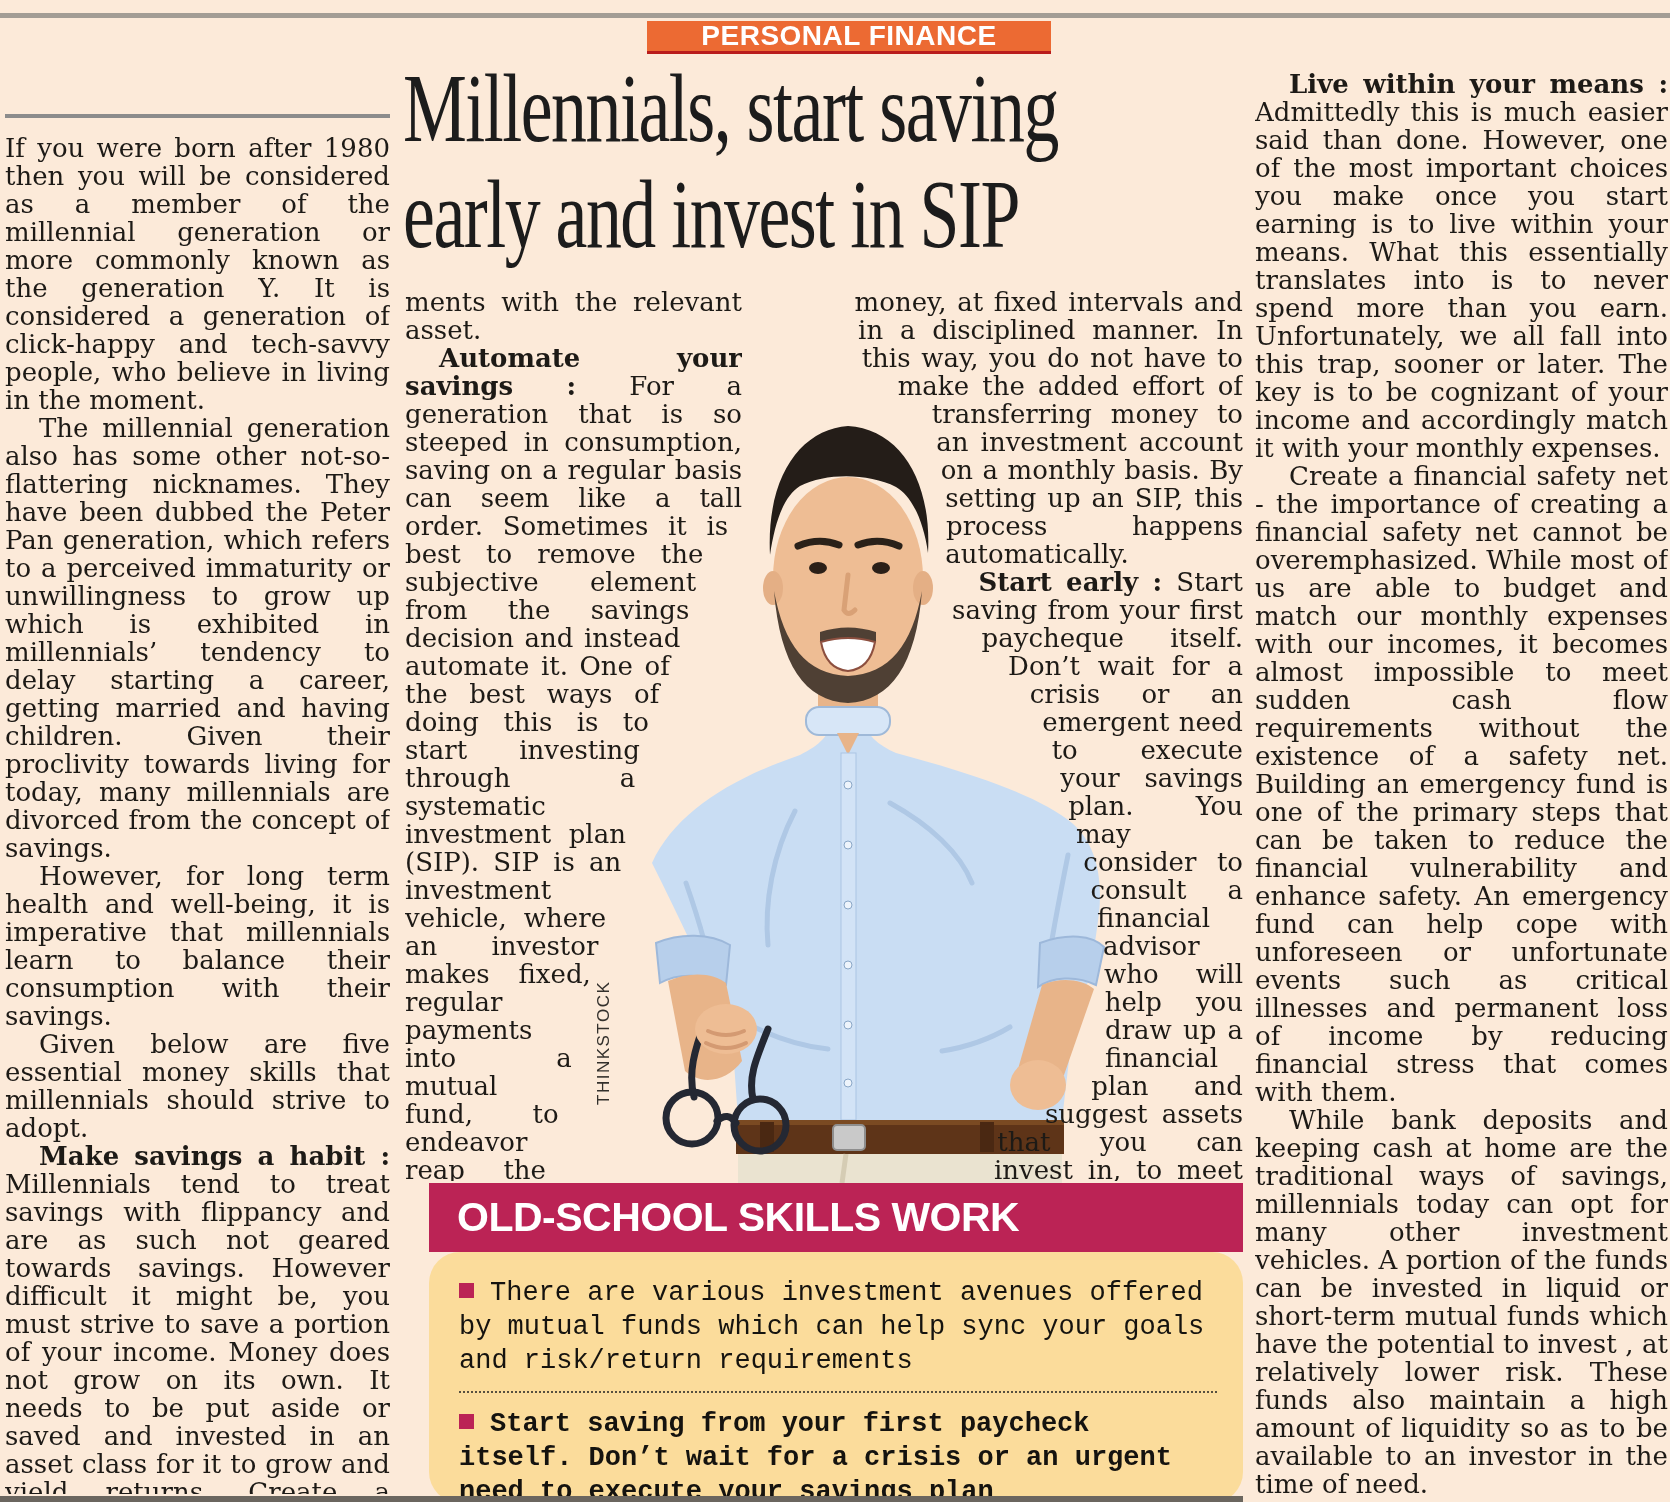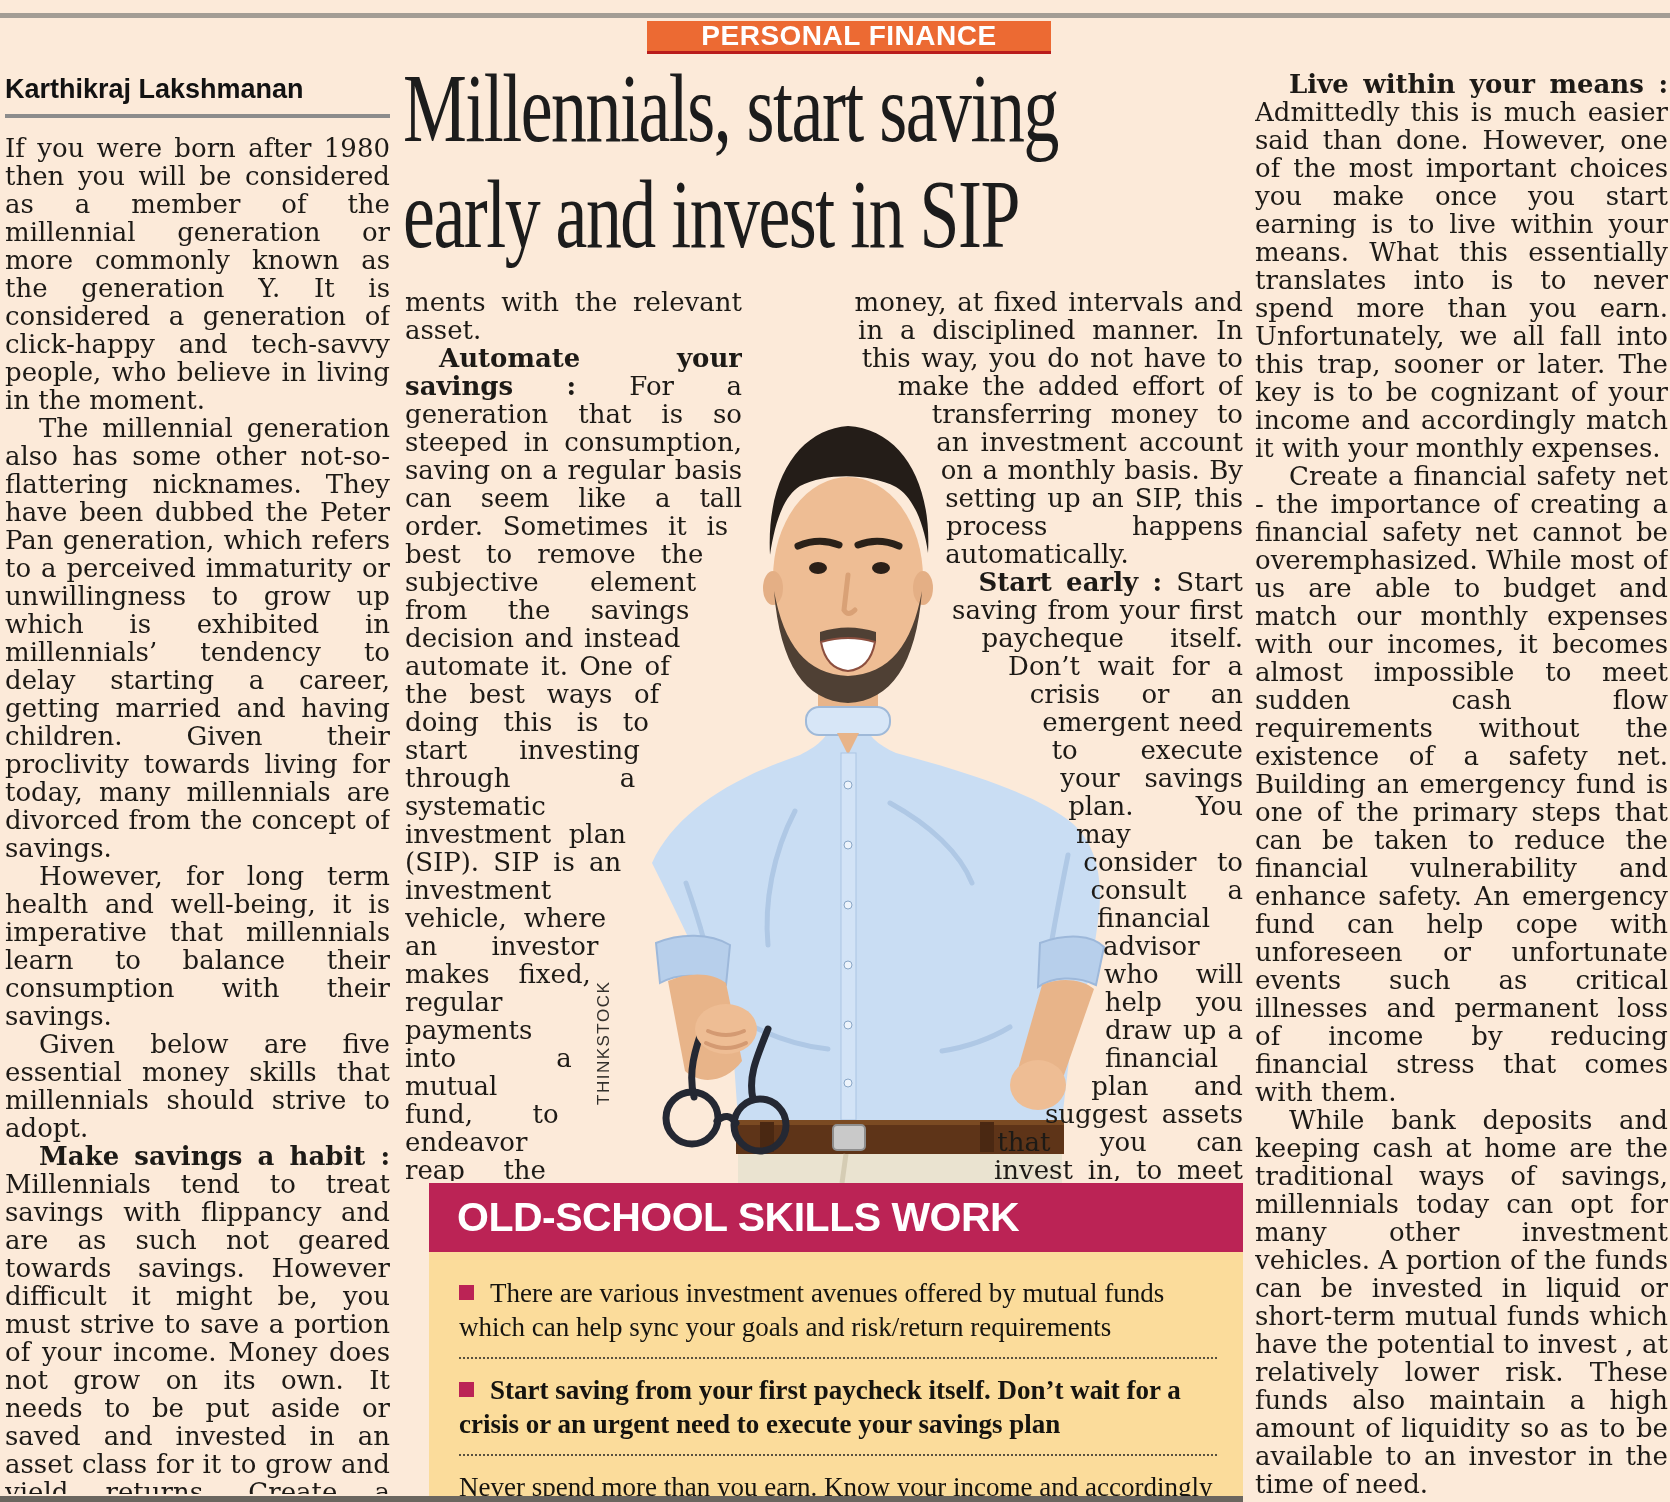--- a/index.html
+++ b/index.html
@@ -71,21 +71,21 @@
   .skills-header{
     height:69px;background:#bb2355;display:flex;align-items:center;
   }
   .skills-header span{
     font-family:"Liberation Sans",sans-serif;font-weight:bold;font-size:41px;color:#ffffff;
     padding-left:28px;letter-spacing:-.5px;white-space:nowrap;
   }
   .skills-body{
     background:#fbdc9b;box-sizing:border-box;height:251px;
     padding:24px 26px 16px 30px;
-    font-family:Liberation Serif, serif;font-size:27px;line-height:34px;color:#15130f;
+    font-family:Liberation Mono, monospace;font-size:27px;line-height:34px;color:#15130f;border-radius:31px;
   }
   .skill-item.bold{font-weight:bold;}
   .skill-item .sq{
     display:inline-block;width:15px;height:15px;background:#bb2355;
     margin-right:16px;transform:translateY(-2px);
   }
   .dots{border-top:2px dotted #57503f;margin:13px 0 14px 0;height:0;}
 </style>
 </head>
 <body>
@@ -93,21 +93,20 @@
 <div class="page">
 
   <div class="top-rule"></div>
 
   <div class="kicker">
     <span>PERSONAL FINANCE</span>
   </div>
 
   <h1 class="headline"><span class="hl">Millennials, start saving</span><br><span class="hl">early and invest in SIP</span></h1>
 
-  <div class="byline">Karthikraj Lakshmanan</div>
   <div class="byline-rule"></div>
 
   <div class="col col-left">
     <p class="ni"><span>If you were born after 1980 then you will be considered as a member of the millennial generation or more commonly known as the generation Y. It is considered a generation of click-happy and tech-savvy people, who believe in living in the moment.</span></p>
     <p><span>The millennial generation also has some other not-so-flattering nicknames. They have been dubbed the Peter Pan generation, which refers to a perceived immaturity or unwillingness to grow up which is exhibited in millennials’ tendency to delay starting a career, getting married and having children. Given their proclivity towards living for today, many millennials are divorced from the concept of savings.</span></p>
     <p><span>However, for long term health and well-being, it is imperative that millennials learn to balance their consumption with their savings.</span></p>
     <p><span>Given below are five essential money skills that millennials should strive to adopt.</span></p>
     <p><b>Make savings a habit : </b><span>Millennials tend to treat savings with flippancy and are as such not geared towards savings. However difficult it might be, you must strive to save a portion of your income. Money does not grow on its own. It needs to be put aside or saved and invested in an asset class for it to grow and yield returns. Create a financial goal and educate yourself about the different investment avenues that are available and are likely to meet both your short term as well as long term needs. There are various investment avenues offered by mutual funds which can help sync your goals and risk/return require-</span></p>
   </div>
 

